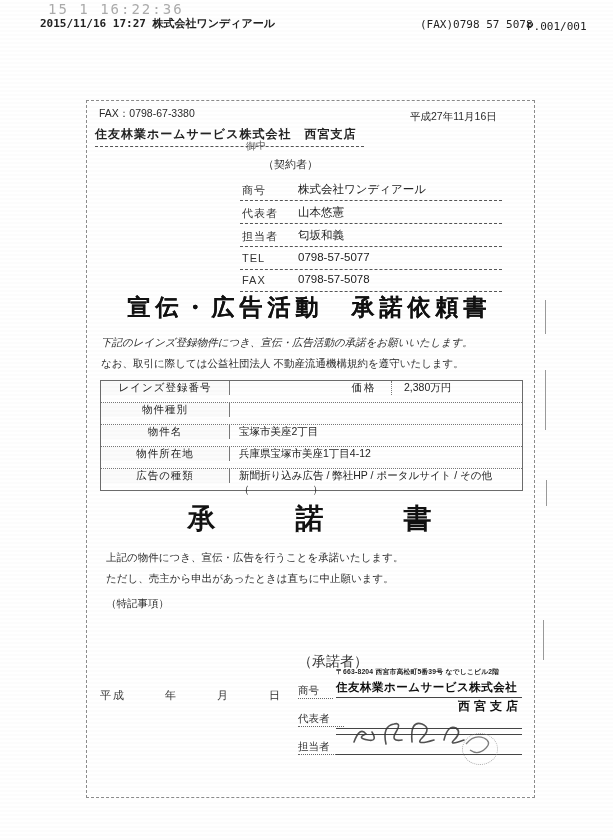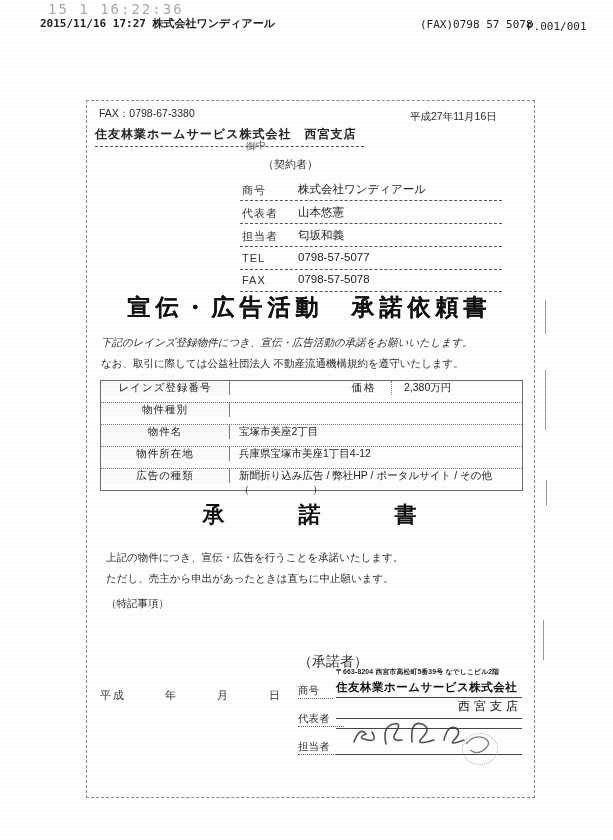--- a/index.html
+++ b/index.html
@@ -65,37 +65,37 @@
   }
   .pcell-value{flex:1;display:flex;align-items:center;padding-left:9px;}
   .pcell-mid{flex:1;border-right:1px dotted #777;}
   .pcell-price-label{
     width:54px;flex:0 0 54px;border-right:1px dotted #777;
     display:flex;align-items:center;justify-content:center;letter-spacing:2px;
   }
   .pcell-price-value{width:118px;flex:0 0 118px;display:flex;align-items:center;padding-left:12px;}
   .consent-title{
     position:absolute;left:86px;top:500px;width:447px;text-align:center;
-    font-size:22px;font-weight:bold;letter-spacing:26px;color:#111;
+    font-size:28px;font-weight:bold;letter-spacing:26px;color:#111;
     font-family:"Liberation Serif",serif;text-indent:26px;
   }
   .consent-line{position:absolute;left:106px;font-size:10.5px;color:#2b2b2b;}
   .footer-date{position:absolute;left:100px;top:688px;font-size:11px;color:#333;letter-spacing:2px;}
   .consenter-label{position:absolute;left:298px;top:653px;font-size:14px;color:#333;}
   .addr-small{position:absolute;left:336px;top:667px;font-size:6.8px;font-weight:bold;color:#222;letter-spacing:0.2px;}
   .f2-label{font-size:10.5px;color:#333;}
   .company-line{
     position:absolute;left:336px;top:680px;width:186px;
     border-bottom:1px solid #444;padding-bottom:2px;
     font-size:11.5px;font-weight:bold;letter-spacing:0.5px;color:#111;
   }
   .branch-line{
     position:absolute;left:336px;top:698px;width:186px;text-align:right;
-    border-bottom:1px solid #444;padding-bottom:3px;
-    font-size:12px;font-weight:normal;letter-spacing:4px;color:#111;
+    border-bottom:1px solid #444;padding-bottom:19px;
+    font-size:12px;font-weight:bold;letter-spacing:4px;color:#111;
   }
   .rep-underline{position:absolute;left:336px;top:712px;width:186px;height:16px;border-bottom:1px solid #444;}
   .staff-underline{position:absolute;left:336px;top:738px;width:186px;height:16px;border-bottom:1px solid #444;}
   .lab-shogo{position:absolute;left:298px;top:684px;}
   .lab-rep{position:absolute;left:298px;top:712px;}
   .lab-staff{position:absolute;left:298px;top:740px;}
   .lab-underline-s{border-bottom:1px dotted #666;padding-right:14px;padding-bottom:2px;}
   .signature{position:absolute;left:346px;top:708px;width:180px;height:52px;}
   .stamp{position:absolute;left:462px;top:733px;width:34px;height:30px;border:1px dotted #888;border-radius:50%;opacity:.7;}
 </style>

